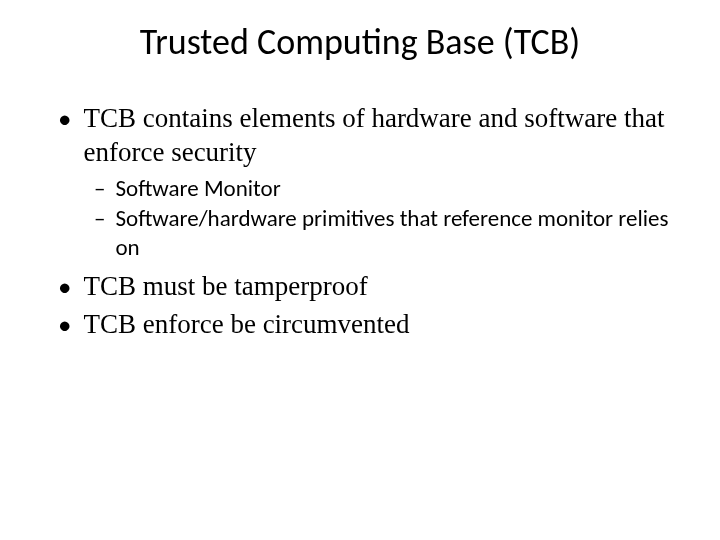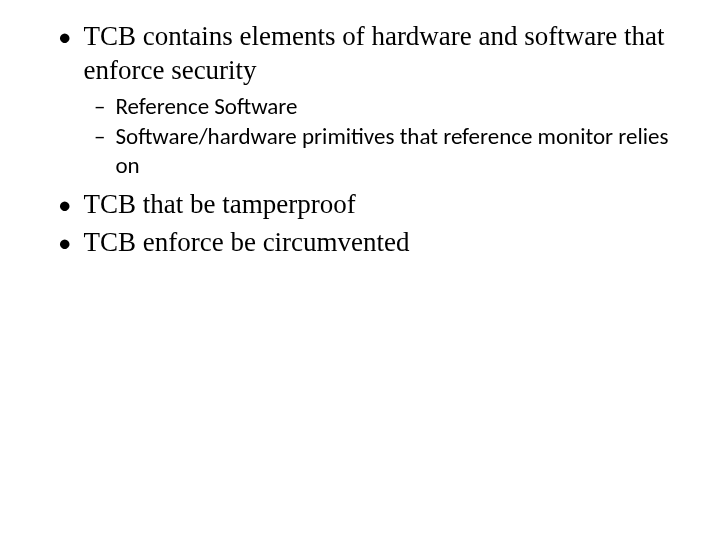--- a/index.html
+++ b/index.html
@@ -62,41 +62,42 @@
       flex-shrink: 0;
     }
     .sub-item .sub-text {
       flex: 1;
     }
   </style>
 </head>
 <body>
 
 <div class="slide">
+  <h1 class="title">Trusted Computing Base (TCB)</h1>
 
   <ul class="bullet-list">
     <li class="bullet-item">
       <span class="bullet-marker">•</span>
       <span class="bullet-text">TCB contains elements of hardware and software that enforce security</span>
     </li>
 
     <ul class="sub-list">
       <li class="sub-item">
         <span class="sub-marker">–</span>
-        <span class="sub-text">Reference Software</span>
+        <span class="sub-text">Software Monitor</span>
       </li>
       <li class="sub-item">
         <span class="sub-marker">–</span>
         <span class="sub-text">Software/hardware primitives that reference monitor relies on</span>
       </li>
     </ul>
 
     <li class="bullet-item">
       <span class="bullet-marker">•</span>
-      <span class="bullet-text">TCB that be tamperproof</span>
+      <span class="bullet-text">TCB must be tamperproof</span>
     </li>
 
     <li class="bullet-item">
       <span class="bullet-marker">•</span>
       <span class="bullet-text">TCB enforce be circumvented</span>
     </li>
   </ul>
 </div>
 
 </body></html>

